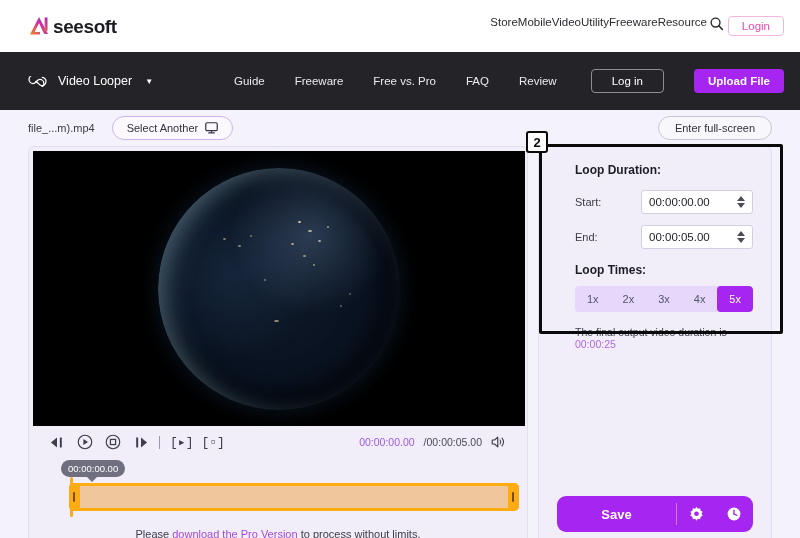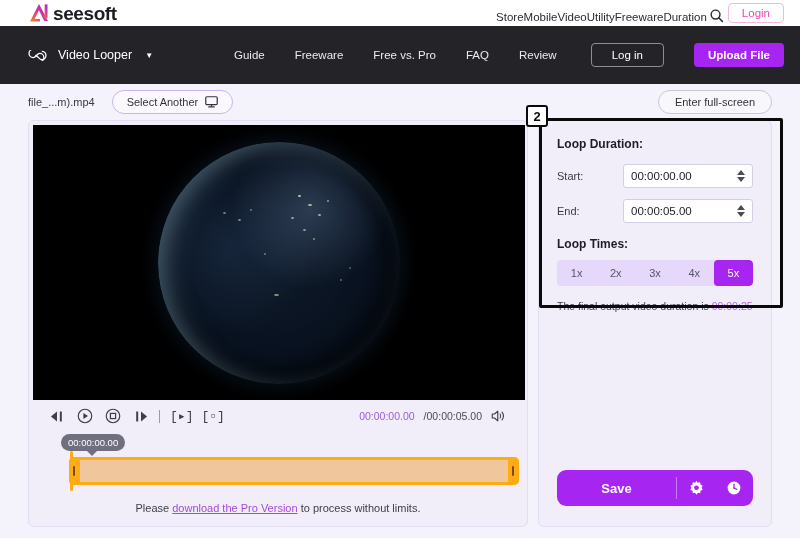--- a/index.html
+++ b/index.html
@@ -5,34 +5,34 @@
   * { box-sizing: border-box; margin: 0; padding: 0; }
   html, body {
     width: 800px; height: 538px;
     font-family: "Liberation Sans", sans-serif;
     background: #f4f2fa;
     overflow: hidden;
   }
 
   
   .topbar {
-    height: 26px;
+    height: 52px;
     background: #ffffff;
     display: flex;
     align-items: center;
     padding: 0 16px 0 28px;
   }
   .logo { display: flex; align-items: center; gap: 1px; }
   .logo-mark { display:block; }
   .logo-word {
     font-size: 19px; font-weight: bold; color: #1c1c22;
     letter-spacing: -0.4px; position: relative; top: 1px;
   }
 
-  .topnav { margin-left: auto; display: flex; align-items: flex-end; }
+  .topnav { margin-left: auto; display: flex; align-items: flex-start; }
   .topnav a {
     font-size: 11.5px; color: #2b2b33; text-decoration: none; white-space: nowrap;
   }
   .search-icon { display:block; margin-left: 2px; cursor: pointer; }
   .login-btn {
     border: 1px solid #f0b8de;
     border-radius: 4px;
     color: #e34bb4;
     font-size: 11.5px;
     padding: 3px 13px;
@@ -213,21 +213,21 @@
     pointer-events: none;
   }
   .step-badge {
     position: absolute; left: -13px; top: -16px;
     width: 22px; height: 22px;
     background: #ffffff; border: 2px solid #0a0a0a;
     border-radius: 3px;
     font-size: 13px; font-weight: bold; color: #0a0a0a;
     display: flex; align-items: center; justify-content: center;
   }
-  .panel-body { padding: 16px 18px 0 18px; }
+  .panel-body { padding: 16px 18px 0 18px; margin-left: 18px; }
   .sect-title {
     font-size: 12px; font-weight: bold; color: #1d1d28;
     margin-bottom: 13px;
   }
   .field-row {
     display: flex; align-items: center; margin-bottom: 11px;
   }
   .field-label { font-size: 11px; color: #3a3a46; width: 66px; }
   .spin {
     flex: 1; height: 24px;
@@ -301,21 +301,21 @@
     </svg>
     <span class="logo-word"><span>seesoft</span></span>
   </div>
 
   <nav class="topnav">
     <a href="#">Store</a>
     <a href="#">Mobile</a>
     <a href="#">Video</a>
     <a href="#">Utility</a>
     <a href="#">Freeware</a>
-    <a href="#">Duration</a>
+    <a href="#">Resource</a>
     <svg class="search-icon" width="15" height="15" viewBox="0 0 16 16">
       <circle cx="7" cy="7" r="4.7" fill="none" stroke="#2b2b33" stroke-width="1.5"></circle>
       <line x1="10.4" y1="10.4" x2="14.2" y2="14.2" stroke="#2b2b33" stroke-width="1.7" stroke-linecap="round"></line>
     </svg>
     <button class="login-btn">Login</button>
   </nav>
 </div>
 
 <div class="darknav">
   <div class="product">

